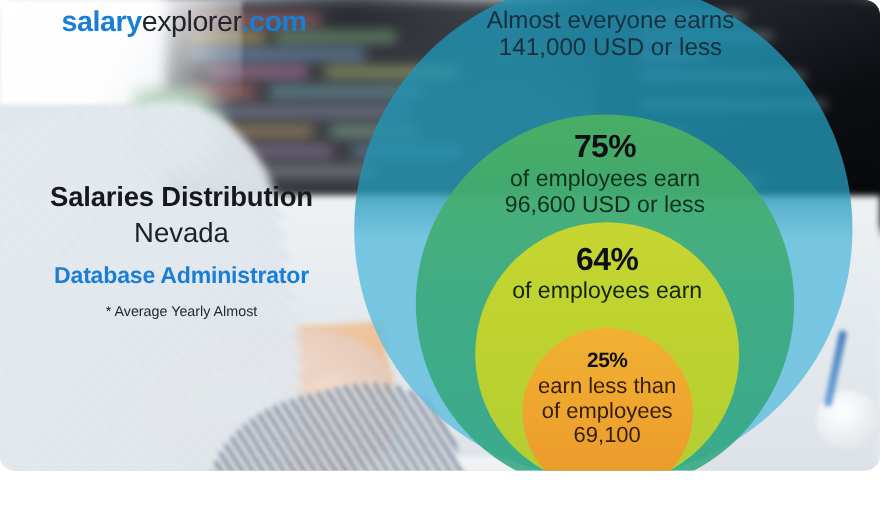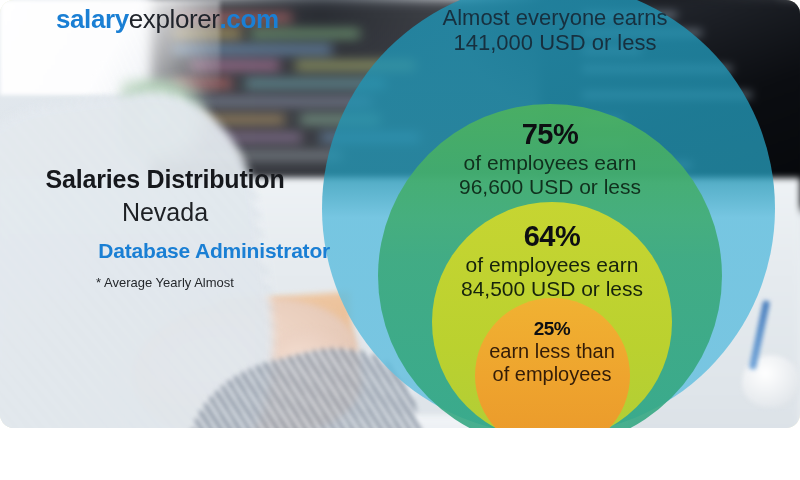--- a/index.html
+++ b/index.html
@@ -185,21 +185,20 @@
     line-height: 1.35;
     margin-top: 2px;
   }
   .t-job {
     font-size: 21px;
     font-weight: bold;
     color: #1a7fd4;
     line-height: 1.4;
     margin-top: 6px;
     letter-spacing: -0.2px;
-    text-align: right;
   }
   .t-note {
     font-size: 13px;
     color: #25282c;
     margin-top: 10px;
   }
 
   
   .circle {
     position: absolute;
@@ -338,22 +337,22 @@
 
   <div class="ctext txt75">
     <span class="pct">75%</span>
     <span class="pline">of employees earn</span>
     <span class="pline">96,600 USD or less</span>
   </div>
 
   <div class="ctext txt50">
     <span class="pct">64%</span>
     <span class="pline">of employees earn</span>
-    <span class="pline">84,500 USD or less</span>
   </div>
 
   <div class="ctext txt25">
     <span class="pct">25%</span>
     <span class="pline">earn less than</span>
     <span class="pline">of employees</span>
+    <span class="pline">69,100</span>
   </div>
 
 </div>
 
 </body></html>

